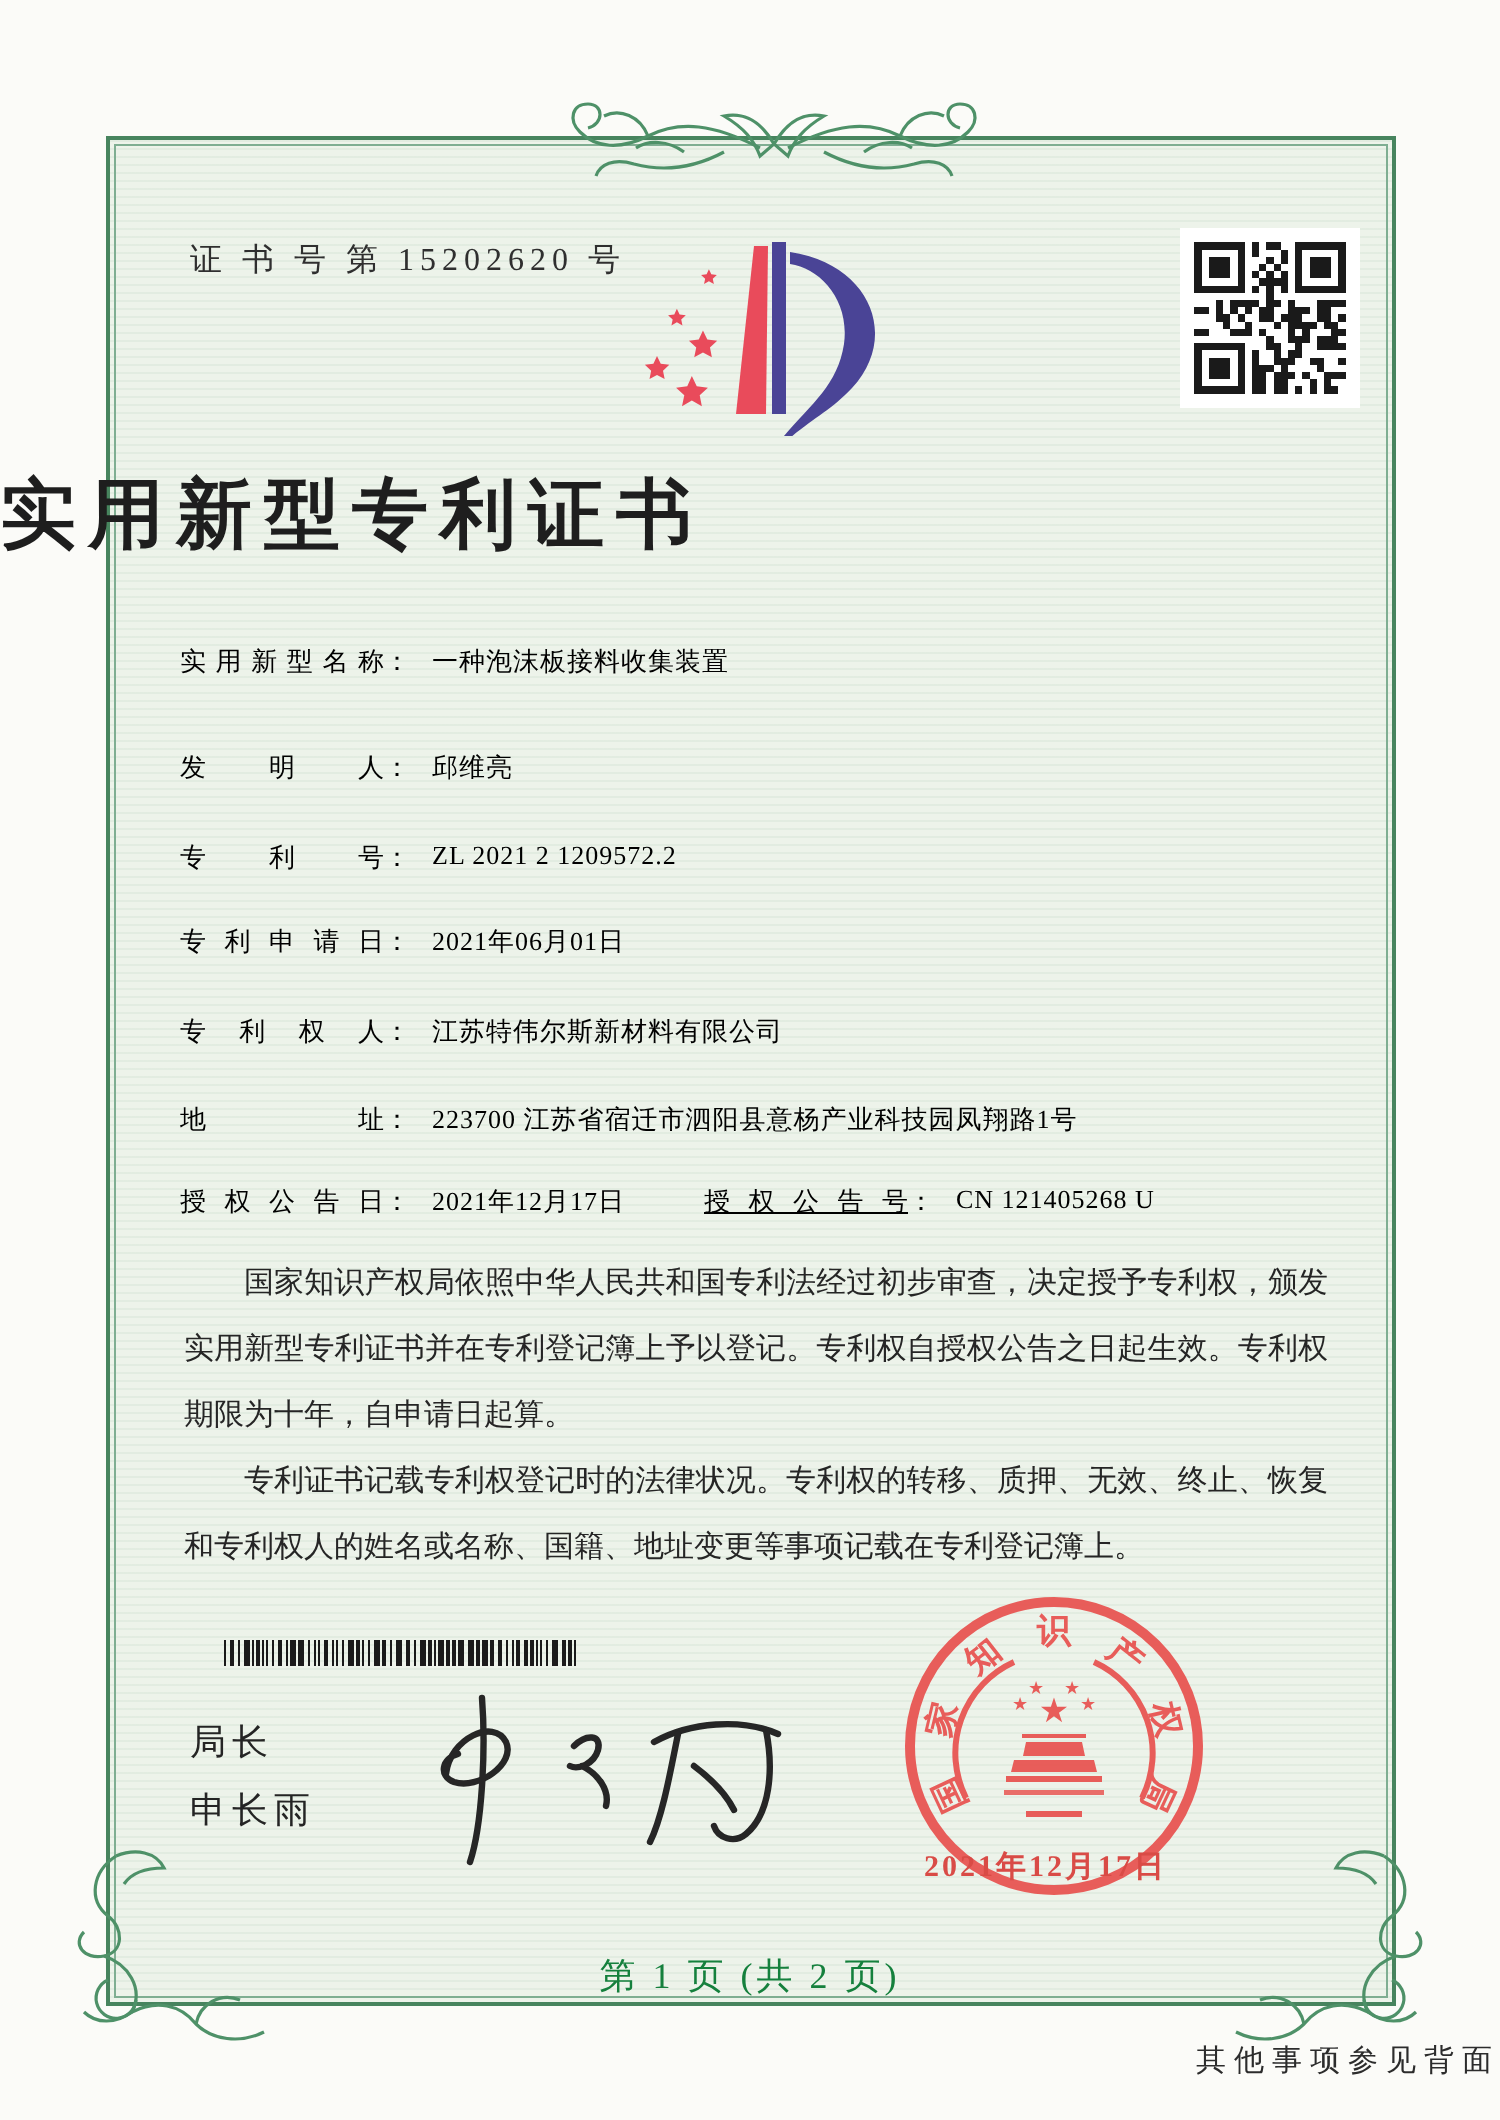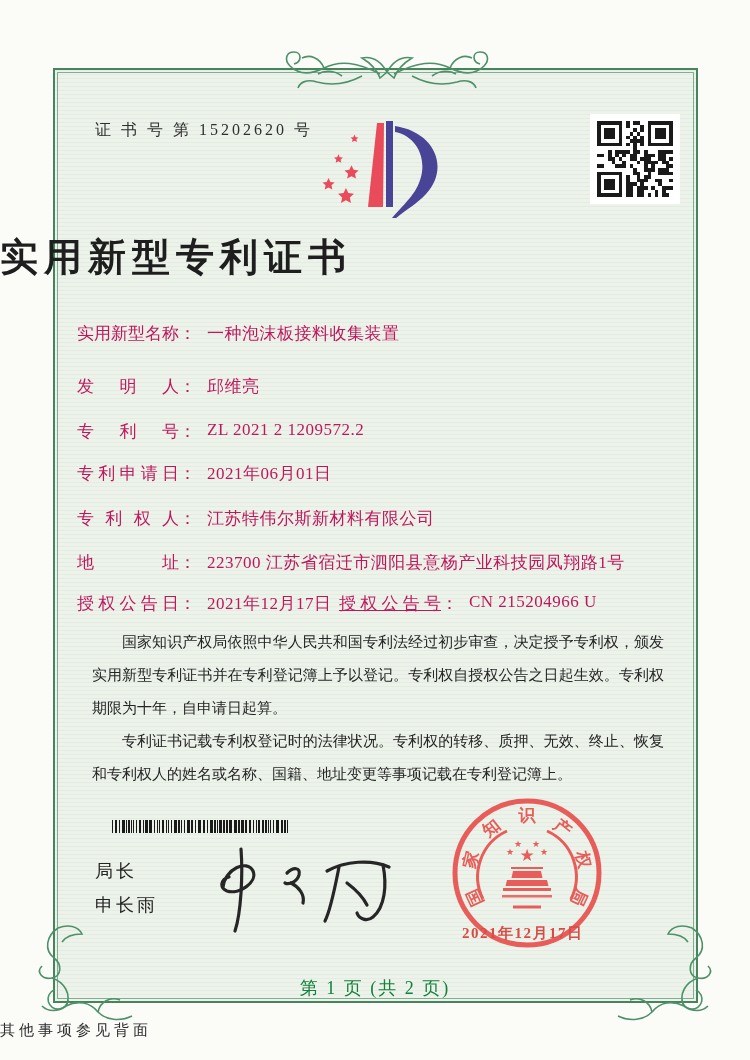--- a/index.html
+++ b/index.html
@@ -10,34 +10,34 @@
   .frame{position:absolute;left:53px;top:68px;width:641px;height:931px;
     border:2.5px solid #47845e;background:#edf3ea;
     background-image:repeating-linear-gradient(180deg, rgba(130,175,145,.10) 0 1px, rgba(0,0,0,0) 1px 4px);}
   .frame::after{content:"";position:absolute;inset:2px;border:1.5px solid #7fae92;pointer-events:none;}
 
   .abs{position:absolute;}
   .cert-no{left:95px;top:120px;font-size:16px;letter-spacing:3px;color:#2f2f2f;}
   .title{left:0;top:232px;width:750px;text-align:left;font-size:38px;font-weight:700;
     letter-spacing:6px;color:#1e1e1e;}
 
-  .row{left:77px;width:600px;font-size:17px;color:#be185d;white-space:nowrap;}
+  .row{left:90px;width:600px;font-size:13px;color:#000000;white-space:nowrap;}
   .flabel{display:inline-block;width:102px;text-align:justify;text-align-last:justify;vertical-align:top;}
   .colon{display:inline-block;vertical-align:top;}
   .fvalue{display:inline-block;margin-left:11px;vertical-align:top;letter-spacing:.5px;}
   .row2col .grp2{position:absolute;left:262px;top:0;}
   .grp2 .flabel{width:102px;text-decoration:underline;}
 
   .body-text{left:92px;top:626px;width:572px;font-size:15px;line-height:33px;
     text-align:justify;color:#252525;}
   .body-text p{margin:0;text-indent:2em;}
 
   .signer{left:95px;top:854px;font-size:18px;line-height:34px;letter-spacing:3px;color:#242424;}
   .pageinfo{left:0;top:976px;width:750px;text-align:center;font-size:18px;letter-spacing:2px;color:#15803d;}
-  .footnote{left:0;top:1021px;width:750px;text-align:left;font-size:15px;letter-spacing:4px;color:#2c2c2c;}
+  .footnote{left:0;top:1021px;width:750px;text-align:right;font-size:15px;letter-spacing:4px;color:#2c2c2c;}
   .seal-date{left:462px;top:924px;width:160px;font-size:15px;letter-spacing:1.5px;color:#d94b46;font-weight:700;}
 
   svg{display:block;}
   .ornament path{stroke:#4e9168;fill:none;stroke-width:1.6px;}
 </style>
 </head>
 <body>
 
 <div class="page">
 
@@ -247,21 +247,21 @@
   </div>
   <div class="abs row" style="top:507px">
     <span class="flabel">专利权人</span><span class="colon">：</span><span class="fvalue">江苏特伟尔斯新材料有限公司</span>
   </div>
   <div class="abs row" style="top:551px">
     <span class="flabel">地址</span><span class="colon">：</span><span class="fvalue">223700 江苏省宿迁市泗阳县意杨产业科技园凤翔路1号</span>
   </div>
   <div class="abs row row2col" style="top:592px">
     <span class="flabel">授权公告日</span><span class="colon">：</span><span class="fvalue">2021年12月17日</span>
     <span class="grp2">
-      <span class="flabel">授权公告号</span><span class="colon">：</span><span class="fvalue">CN 215204966 U</span>
+      <span class="flabel">授权公告号</span><span class="colon">：</span><span class="fvalue">CN 121405268 U</span>
     </span>
   </div>
 
   <div class="abs body-text">
     <p>国家知识产权局依照中华人民共和国专利法经过初步审查，决定授予专利权，颁发实用新型专利证书并在专利登记簿上予以登记。专利权自授权公告之日起生效。专利权期限为十年，自申请日起算。</p>
     <p>专利证书记载专利权登记时的法律状况。专利权的转移、质押、无效、终止、恢复和专利权人的姓名或名称、国籍、地址变更等事项记载在专利登记簿上。</p>
   </div>
 
   <svg class="abs" id="barcode" style="left:112px;top:820px" width="180" height="13" viewBox="0 0 180 13" shape-rendering="crispEdges">
       <rect x="0" y="0" width="1" height="13" fill="#1a1a1a"></rect>

